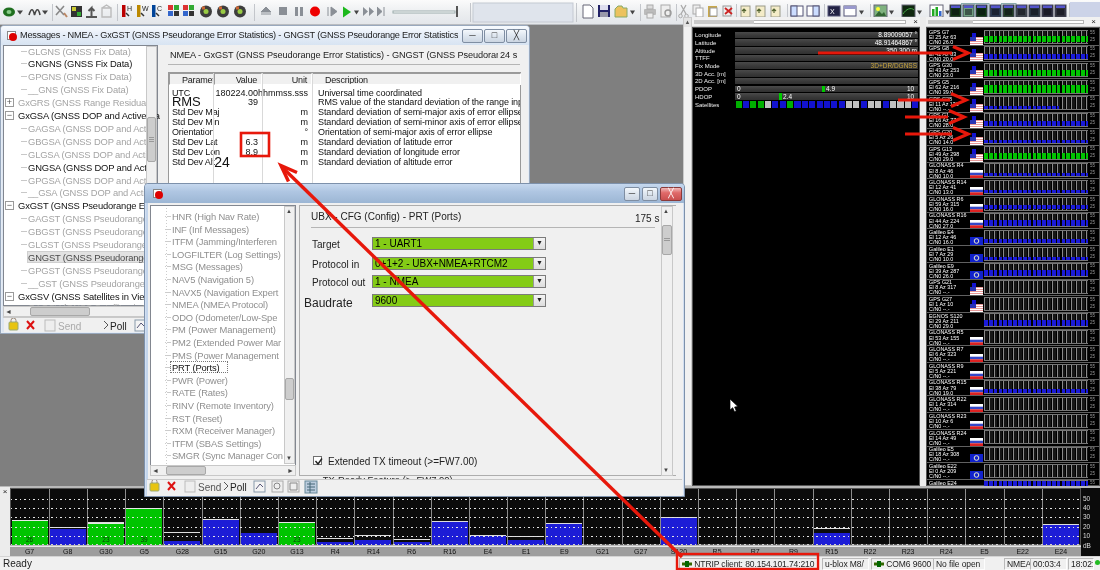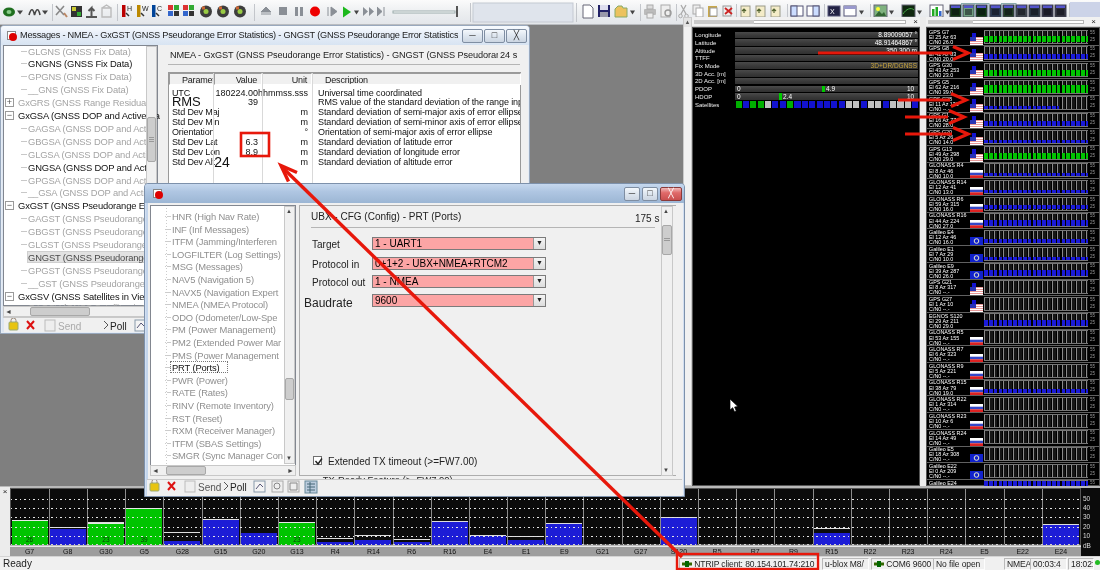--- a/index.html
+++ b/index.html
@@ -12,21 +12,21 @@
 .tbar{position:absolute;left:0;top:0;right:0;height:19px;border-radius:3px 3px 0 0;
  font-size:10px;letter-spacing:-0.1px;color:#1c1c1c;line-height:19px;white-space:nowrap}
 .wbtn{position:absolute;top:3px;width:21px;height:14px;border:1px solid #7f8ea2;border-radius:2px;
  background:linear-gradient(#f4f8fc,#dfe7f0 45%,#ccd6e2);text-align:center;line-height:11px;font-size:9px;color:#333}
 .tree{position:absolute;background:#fff;border:1px solid #828790;overflow:hidden;white-space:nowrap}
 .ti{position:absolute;left:0;white-space:nowrap;font-size:9.4px;line-height:11px;letter-spacing:-0.15px}
 .pmbox{position:absolute;width:9px;height:9px;border:1px solid #9a9a9a;background:#fff;
  font-size:9px;line-height:7px;text-align:center;color:#555}
 .sbv{position:absolute;background:#f0f0f0;border:1px solid #c8c8c8}
 .sbthumb{position:absolute;background:#cdcdcd;border:1px solid #a8a8a8;border-radius:2px}
-.combo{position:absolute;height:13px;background:#fca5a5;border:1px solid #7b7b7b;font-size:10px;line-height:11px;
+.combo{position:absolute;height:13px;background:#84cc16;border:1px solid #7b7b7b;font-size:10px;line-height:11px;
  padding-left:2px;white-space:nowrap;overflow:hidden}
 .combo .da{position:absolute;right:0;top:0;width:12px;height:11px;background:linear-gradient(#f4f4f4,#ddd);
  border-left:1px solid #999;text-align:center;line-height:10px;font-size:7px;color:#222}
 .dp-lab{position:absolute;left:2px;color:#efefef;font-size:6px;line-height:6.5px;white-space:nowrap}
 .dp-row{position:absolute;left:44px;width:184px;height:6.6px;background:linear-gradient(#4a4a4a,#383838 60%,#303030)}
 .srow-t{position:absolute;color:#fff;font-size:5.4px;line-height:5.4px;white-space:nowrap;transform-origin:0 0}
 .seg{position:absolute;background:
  repeating-linear-gradient(90deg,#8a8a8a 0 1px,#161616 1px 3.7px,#000 3.7px 4.85px);
  border-top:1px solid #777;border-bottom:1px solid #777}
 .cell{position:absolute;border:1px solid;border-color:#9b9b9b #fff #fff #9b9b9b;

